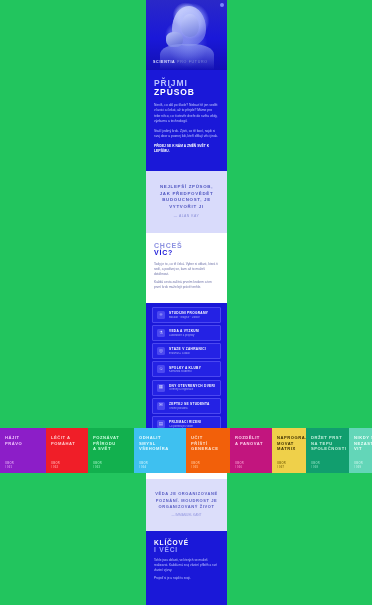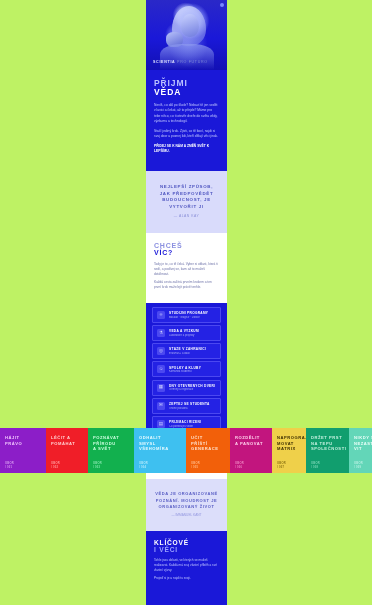--- a/index.html
+++ b/index.html
@@ -2,21 +2,21 @@
 <html lang="cs"><head>
 <meta charset="utf-8">
 <style>
   html,body{margin:0;padding:0;}
   body{
     width:372px;height:605px;overflow:hidden;
     background:#ffffff;
     font-family:"Liberation Sans", sans-serif;
     -webkit-font-smoothing:antialiased;
   }
-  .page{position:relative;width:372px;height:605px;background:#bef264;}
+  .page{position:relative;width:372px;height:605px;background:#22c55e;}
 
   
   .column{
     position:absolute;left:146px;top:0;width:81px;
   }
 
   
   .hero{
     position:relative;width:81px;height:70px;
     background:#1a18d8;overflow:hidden;
@@ -191,21 +191,21 @@
         <div class="hero-fist"></div>
         <div class="hero-body"></div>
       </div>
       <div class="hero-badge"></div>
       <div class="hero-logo"><span>SCIENTIA</span><span class="dim"> PRO FUTURO</span></div>
     </div>
 
     <div class="intro">
       <h1>
         <span class="l1">PŘIJMI</span>
-        <span class="l2">VĚDA</span>
+        <span class="l2">ZPŮSOB</span>
       </h1>
       <p>Nevíš, co dál po škole? Nebaví tě jen sedět v lavici a čekat, až to přejde? Máme pro tebe něco, co ti otevře dveře do světa vědy, výzkumu a technologií.</p>
       <p>Stačí jediný krok. Zjisti, co tě baví, najdi si svůj obor a poznej lidi, kteří dělají věci jinak.</p>
       <p class="strong">PŘIDEJ SE K NÁM A ZMĚŇ SVĚT K LEPŠÍMU.</p>
     </div>
 
     <div class="band-lav">
       <span class="big">NEJLEPŠÍ ZPŮSOB,
 JAK PŘEDPOVĚDĚT
 BUDOUCNOST,

